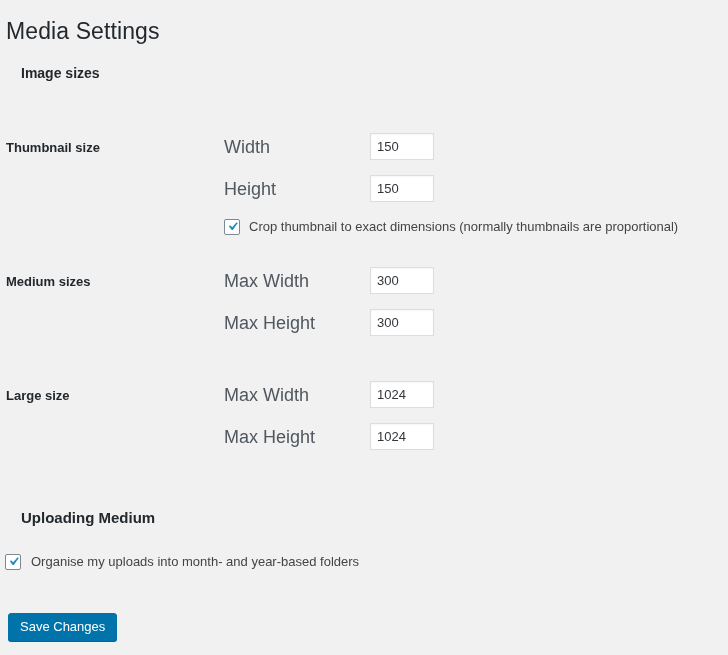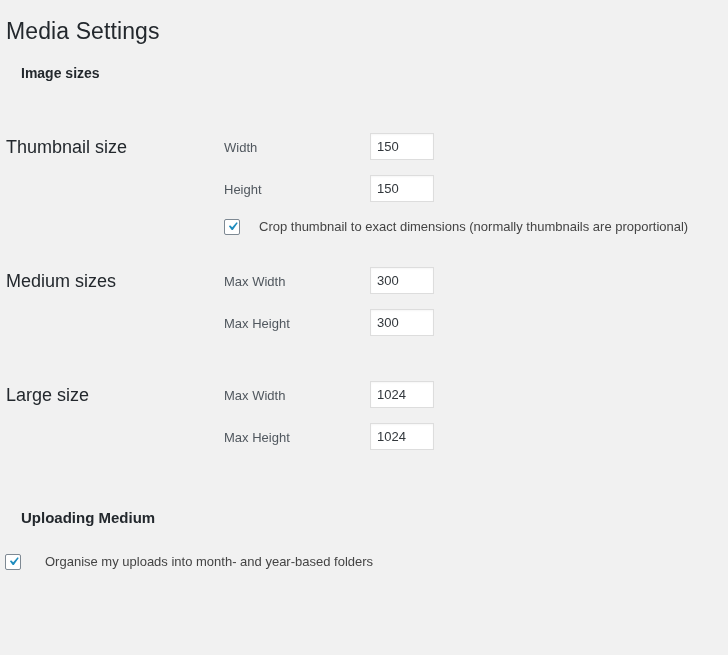--- a/index.html
+++ b/index.html
@@ -50,30 +50,30 @@
     left: 6px;
     top: 89px;
     font-size: 13px;
     color: #444;
     line-height: 17px;
     white-space: nowrap;
   }
   .row-label {
     position: absolute;
     left: 6px;
+    font-size: 13px;
+    font-weight: bold;
+    color: #23282d;
+    line-height: 17px;
+    white-space: nowrap;
+  }
+  .field-label {
+    position: absolute;
+    left: 224px;
     font-size: 18px;
-    font-weight: normal;
-    color: #23282d;
-    line-height: 17px;
-    white-space: nowrap;
-  }
-  .field-label {
-    position: absolute;
-    left: 224px;
-    font-size: 13px;
     font-weight: 400;
     color: #50575e;
     line-height: 17px;
     white-space: nowrap;
     text-align: right;
   }
   .num-input {
     position: absolute;
     left: 370px;
     width: 64px;
@@ -114,24 +114,24 @@
     position: absolute;
     left: -1px;
     top: -2px;
     width: 17px;
     height: 17px;
   }
   .checkbox-label {
     font-size: 13px;
     color: #444;
     line-height: 17px;
-    margin-left: 19px;
-    white-space: nowrap;
-  }
-  #row-organise-uploads .checkbox-label { margin-left: 24px; }
+    margin-left: 9px;
+    white-space: nowrap;
+  }
+  #row-organise-uploads .checkbox-label { margin-left: 10px; }
   .submit-button {
     position: absolute;
     left: 8px;
     top: 613px;
     height: 28px;
     box-sizing: border-box;
     background: #0073aa;
     border: 1px solid #0073aa;
     border-radius: 3px;
     color: #fff;
@@ -188,14 +188,15 @@
 
   <div class="checkbox-row" id="row-organise-uploads">
     <span class="wp-checkbox">
       <svg viewBox="0 0 20 20" aria-hidden="true">
         <path d="M14.83 4.89l1.34.94-5.81 8.38H9.02L5.78 9.67l1.34-1.25 2.57 2.4z" fill="#1e8cbe"></path>
       </svg>
     </span>
     <span class="checkbox-label">Organise my uploads into month- and year-based folders</span>
   </div>
 
+  <button class="submit-button">Save Changes</button>
 
 </div>
 
 </body></html>

